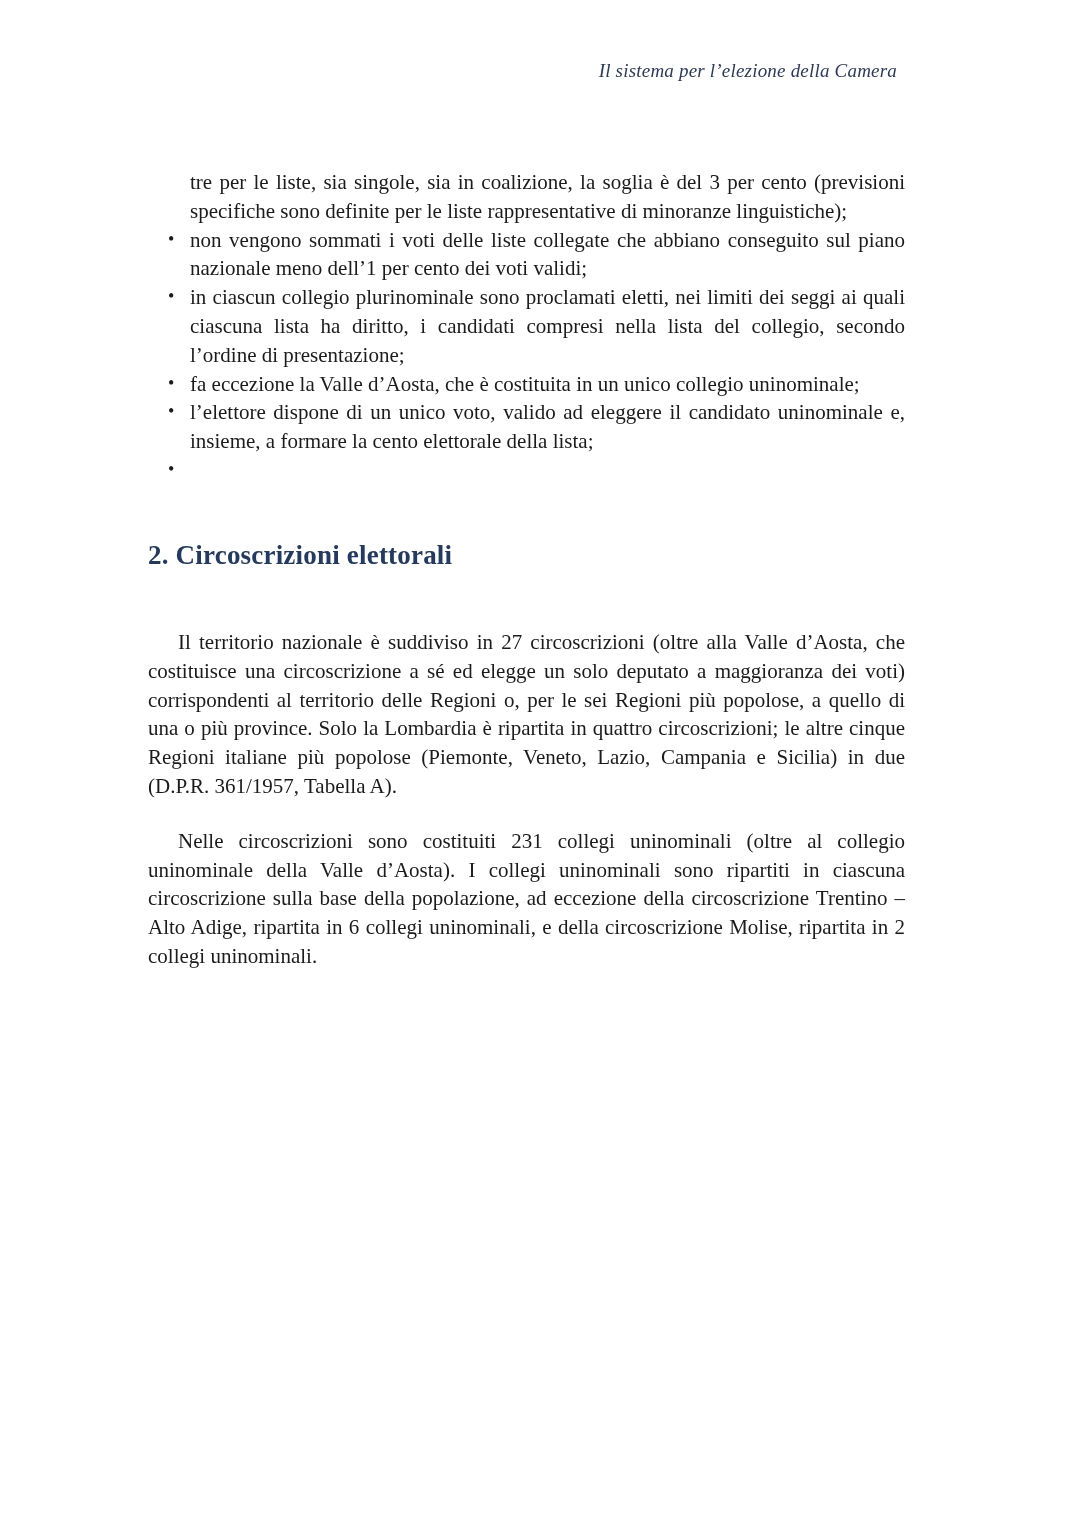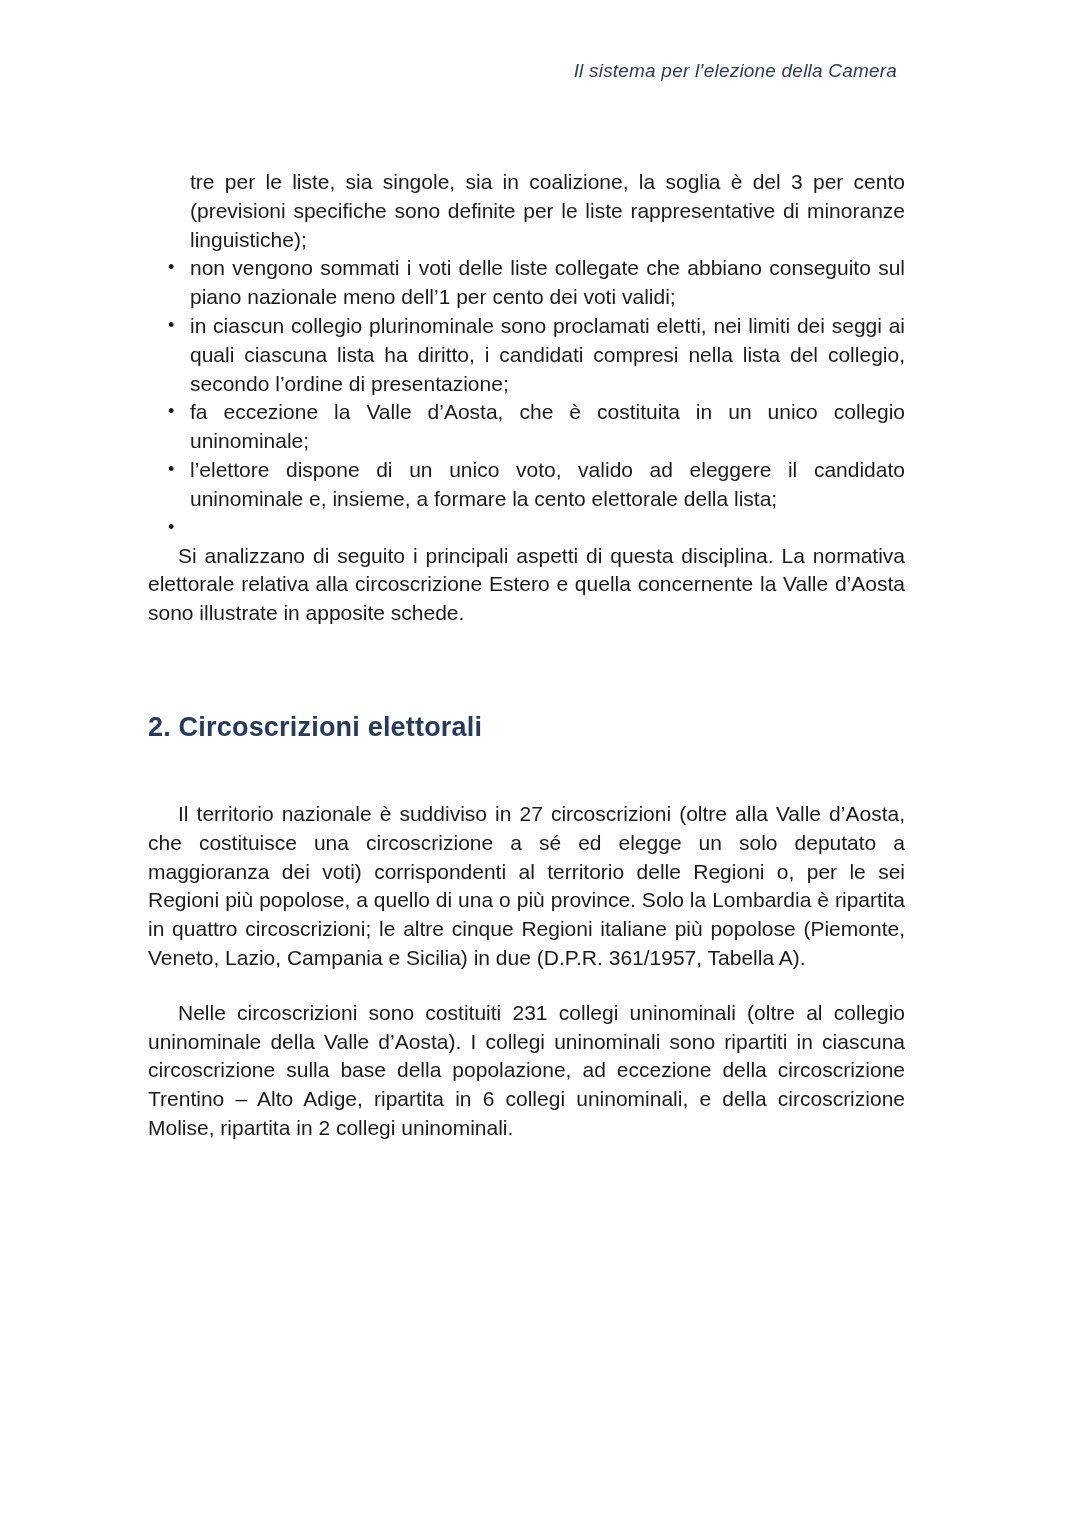--- a/index.html
+++ b/index.html
@@ -1,21 +1,21 @@
 <!DOCTYPE html>
 <html><head>
 <meta charset="utf-8">
 <style>
   html, body { margin: 0; padding: 0; background: #ffffff; }
   .page {
     position: relative;
     width: 1074px;
     height: 1202px;
     background: #ffffff;
-    font-family: Liberation Sans, sans-serif;
+    font-family: Liberation Serif, serif;
     color: #1b1b1b;
     overflow: hidden;
   }
   .running-header {
     position: absolute;
     top: 60px;
     right: 177px;
     font-size: 19px;
     font-style: italic;
     color: #2b3a5e;
@@ -115,21 +115,20 @@
         <span class="bullet">•</span><span>fa eccezione la Valle d’Aosta, che è costituita in un unico collegio uninominale;</span>
       </li>
       <li>
         <span class="bullet">•</span><span>l’elettore dispone di un unico voto, valido ad eleggere il candidato uninominale e, insieme, a formare la cento elettorale della lista;</span>
       </li>
       <li>
         <span class="bullet">•</span>
       </li>
     </ul>
 
-    <p class="para indent p1">Si analizzano di seguito i principali aspetti di questa disciplina. La normativa elettorale relativa alla circoscrizione Estero e quella concernente la Valle d’Aosta sono illustrate in apposite schede.</p>
 
     <h2 class="section-heading">2. Circoscrizioni elettorali</h2>
 
     <p class="para indent p2">Il territorio nazionale è suddiviso in 27 circoscrizioni (oltre alla Valle d’Aosta, che costituisce una circoscrizione a sé ed elegge un solo deputato a maggioranza dei voti) corrispondenti al territorio delle Regioni o, per le sei Regioni più popolose, a quello di una o più province. Solo la Lombardia è ripartita in quattro circoscrizioni; le altre cinque Regioni italiane più popolose (Piemonte, Veneto, Lazio, Campania e Sicilia) in due (D.P.R. 361/1957, Tabella A).</p>
 
     <p class="para indent p3">Nelle circoscrizioni sono costituiti 231 collegi uninominali (oltre al collegio uninominale della Valle d’Aosta). I collegi uninominali sono ripartiti in ciascuna circoscrizione sulla base della popolazione, ad eccezione della circoscrizione Trentino – Alto Adige, ripartita in 6 collegi uninominali, e della circoscrizione Molise, ripartita in 2 collegi uninominali.</p>
 
 
   </div>
 

